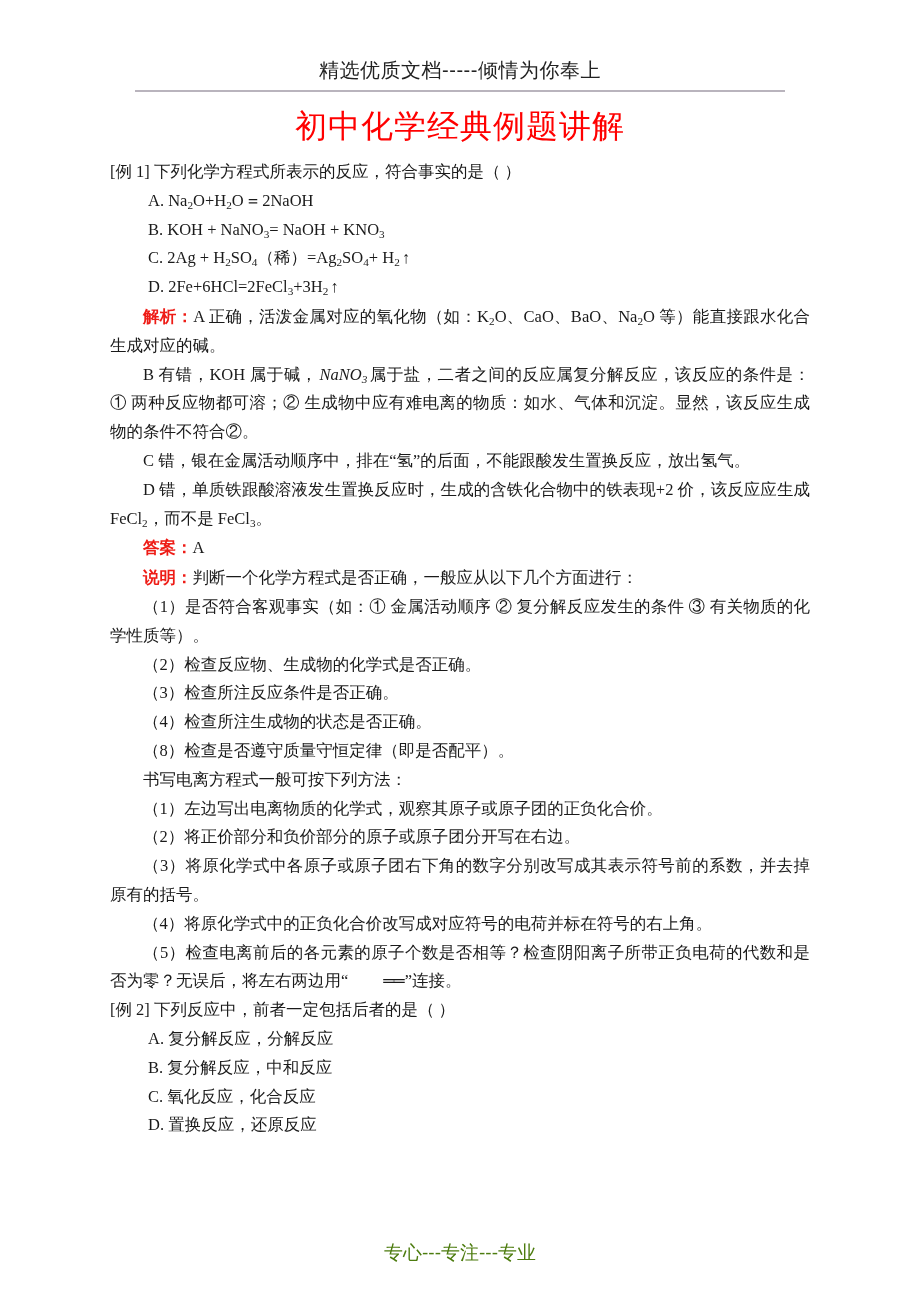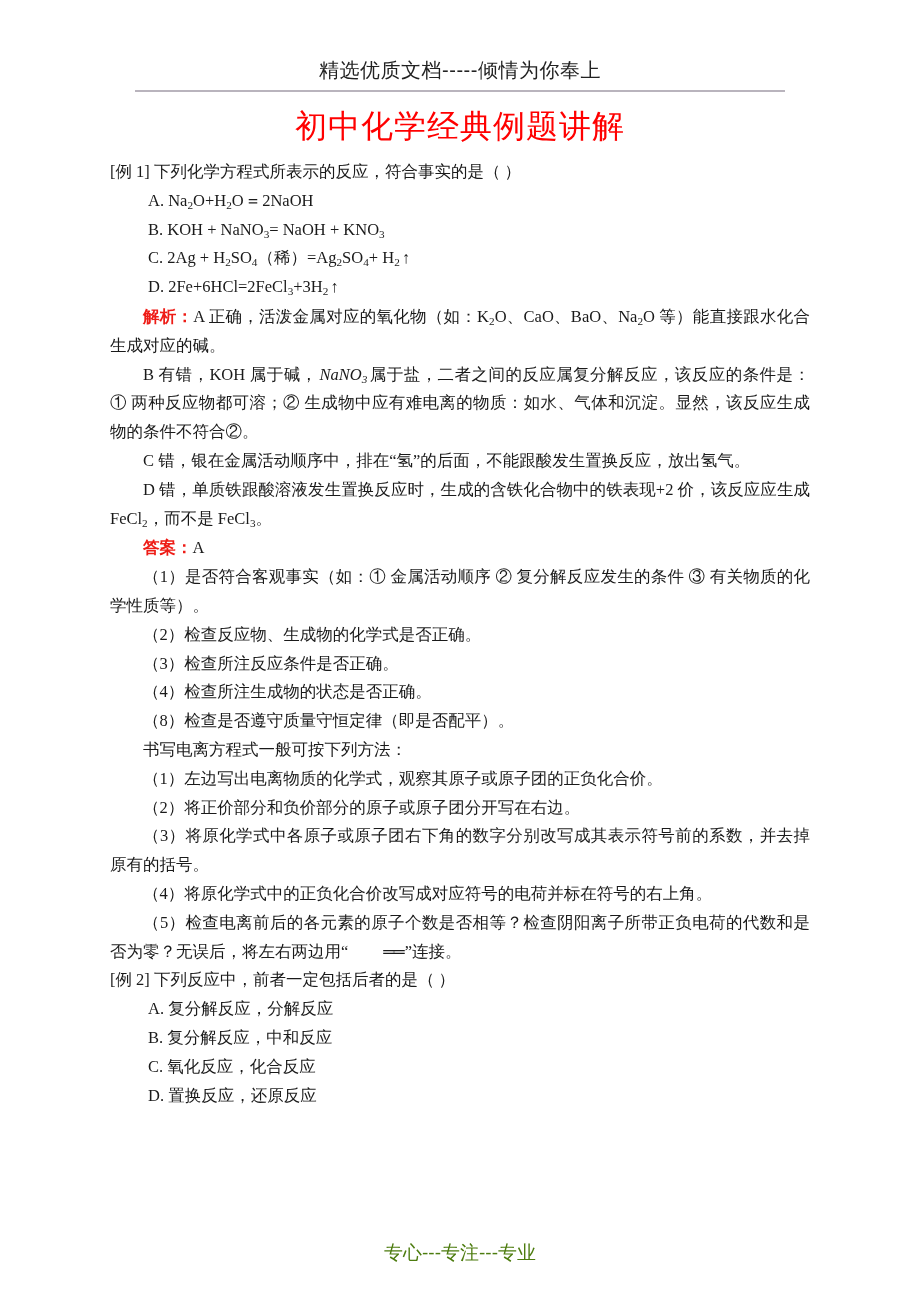--- a/index.html
+++ b/index.html
@@ -129,20 +129,21 @@
     <p class="indent"><span class="label-red">解析：</span><span>A 正确，活泼金属对应的氧化物（如：K</span><sub>2</sub><span>O、CaO、BaO、Na</span><sub>2</sub><span>O 等）能直接跟水化合生成对应的碱。</span></p>
 
     <p class="indent"><span>B 有错，KOH 属于碱，</span><span class="mathit"><span>NaNO</span><sub>3</sub></span><span>属于盐，二者之间的反应属复分解反应，该反应的条件是：① 两种反应物都可溶；② 生成物中应有难电离的物质：如水、气体和沉淀。显然，该反应生成物的条件不符合②。</span></p>
 
     <p class="indent">C 错，银在金属活动顺序中，排在“氢”的后面，不能跟酸发生置换反应，放出氢气。</p>
 
     <p class="indent"><span>D 错，单质铁跟酸溶液发生置换反应时，生成的含铁化合物中的铁表现+2 价，该反应应生成 FeCl</span><sub>2</sub><span>，而不是 FeCl</span><sub>3</sub><span>。</span></p>
 
     <p class="indent"><span class="label-red">答案：</span><span>A</span></p>
 
+    <p class="indent"><span class="label-red">说明：</span><span>判断一个化学方程式是否正确，一般应从以下几个方面进行：</span></p>
 
     <p class="indent">（1）是否符合客观事实（如：① 金属活动顺序   ② 复分解反应发生的条件   ③ 有关物质的化学性质等）。</p>
     <p class="indent">（2）检查反应物、生成物的化学式是否正确。</p>
     <p class="indent">（3）检查所注反应条件是否正确。</p>
     <p class="indent">（4）检查所注生成物的状态是否正确。</p>
     <p class="indent">（8）检查是否遵守质量守恒定律（即是否配平）。</p>
 
     <p class="indent">书写电离方程式一般可按下列方法：</p>
     <p class="indent">（1）左边写出电离物质的化学式，观察其原子或原子团的正负化合价。</p>
     <p class="indent">（2）将正价部分和负价部分的原子或原子团分开写在右边。</p>

